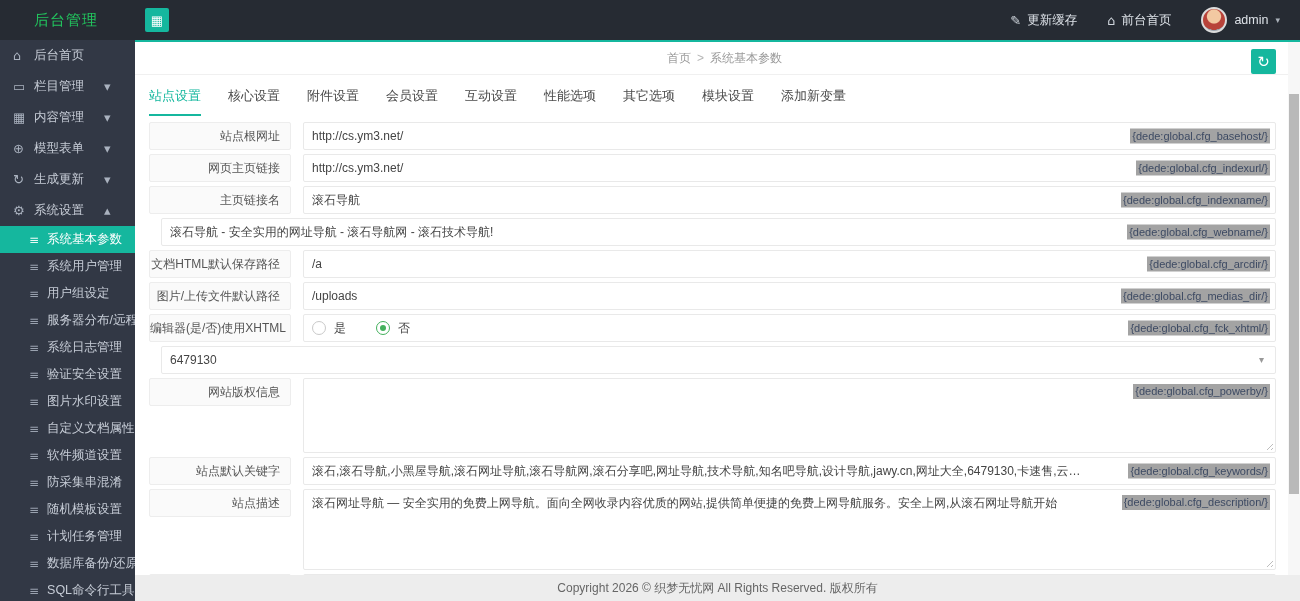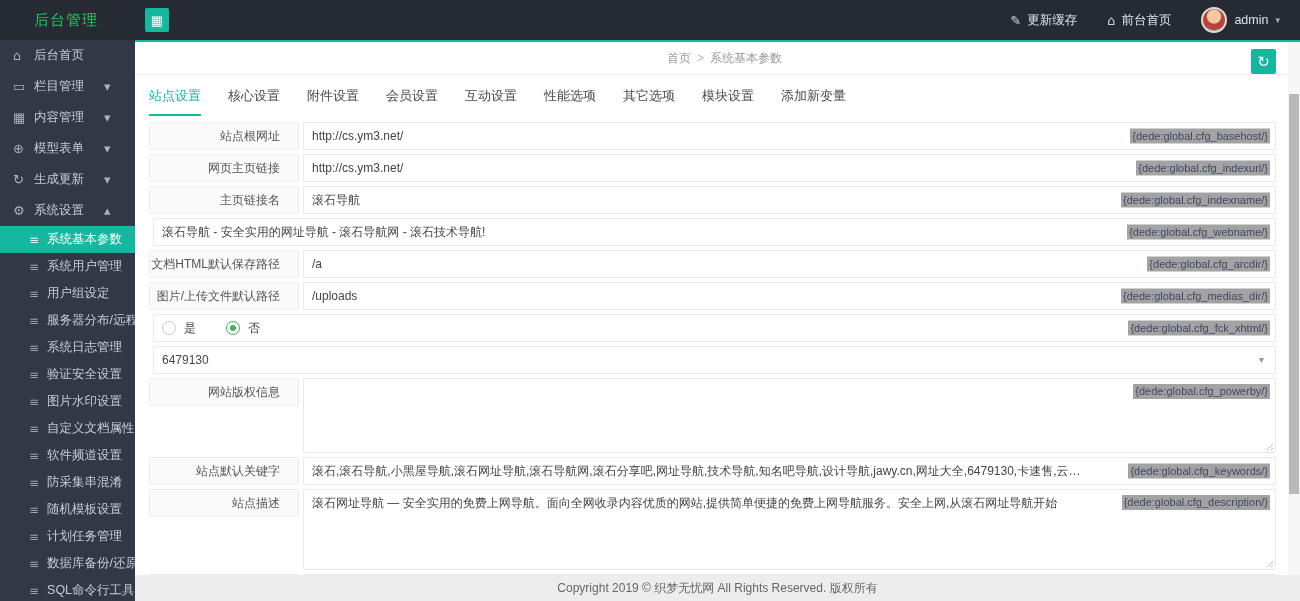--- a/index.html
+++ b/index.html
@@ -40,22 +40,22 @@
   .breadcrumb .bc-sep{margin:0 6px;color:#b5b5b5;}
   .refresh-btn{position:absolute;top:7px;right:24px;width:25px;height:25px;border-radius:2px;color:#fff;font-size:15px;
     display:flex;align-items:center;justify-content:center;cursor:pointer;}
 
   .tabs{display:flex;gap:27px;padding:12px 14px 0 14px;}
   .tab{font-size:13px;color:#4a4a4a;padding-bottom:9px;border-bottom:2px solid transparent;cursor:pointer;white-space:nowrap;text-align:center;}
 
   .form{padding:6px 24px 0 14px;}
   .frow{display:flex;margin-bottom:4px;}
   .flabel{flex:none;width:130px;height:26px;line-height:26px;background:#fafafa;border:1px solid #ededed;border-radius:2px;
-    text-align:right;padding-right:18px;font-size:12px;color:#555;box-sizing:content-box;white-space:nowrap;}
-  .fvalue{flex:1;margin-left:4px;position:relative;border:1px solid #e9e9e9;border-radius:2px;height:26px;line-height:26px;
+    text-align:right;padding-right:10px;font-size:12px;color:#555;box-sizing:content-box;white-space:nowrap;}
+  .fvalue{flex:1;margin-left:12px;position:relative;border:1px solid #e9e9e9;border-radius:2px;height:26px;line-height:26px;
     padding-left:8px;font-size:12px;color:#444;overflow:hidden;white-space:nowrap;}
   .fvalue.tall{line-height:16px;padding-top:5px;white-space:normal;overflow:visible;}
   .ftag{position:absolute;right:5px;top:50%;transform:translateY(-50%);background:#a3a3a3;color:#3d4a63;
     font-size:11px;line-height:15px;padding:0 2px;white-space:nowrap;}
   .fvalue.tall .ftag{top:5px;transform:none;}
   .fval-text{padding-right:190px;display:inline-block;max-width:100%;box-sizing:border-box;overflow:hidden;text-overflow:ellipsis;vertical-align:top;}
   .select-caret{position:absolute;right:11px;top:50%;transform:translateY(-50%);color:#999;font-size:10px;}
   .resize-handle{position:absolute;right:2px;bottom:2px;width:9px;height:9px;
     background:repeating-linear-gradient(135deg,transparent 0 2px,#bdbdbd 2px 3px);
     clip-path:polygon(100% 0,100% 100%,0 100%);cursor:nwse-resize;}
@@ -224,20 +224,21 @@
       </div>
       <div class="frow">
         <div class="flabel">文档HTML默认保存路径</div>
         <div class="fvalue"><span class="fval-text">/a</span><span class="ftag">{dede:global.cfg_arcdir/}</span></div>
       </div>
       <div class="frow">
         <div class="flabel">图片/上传文件默认路径</div>
         <div class="fvalue"><span class="fval-text">/uploads</span><span class="ftag">{dede:global.cfg_medias_dir/}</span></div>
       </div>
       <div class="frow">
+        <div class="flabel">编辑器(是/否)使用XHTML</div>
         <div class="fvalue"><span class="radio">
             <span class="radio-circle"></span>
             <span>是</span>
           </span><span class="radio">
             <span class="radio-circle checked"></span>
             <span>否</span>
           </span><span class="ftag">{dede:global.cfg_fck_xhtml/}</span></div>
       </div>
       <div class="frow">
         <div class="fvalue"><span>6479130</span><span class="select-caret icon">▾</span></div>
@@ -263,18 +264,18 @@
         </div>
       </div>
       <div class="frow">
         <div class="flabel">网站备案号</div>
         <div class="fvalue"><span class="fval-text"></span><span class="ftag">{dede:global.cfg_beian/}</span></div>
       </div>
     </div>
 </div>
 
 <div class="footer">
-  <span>Copyright 2019 © 织梦无忧网 All Rights Reserved. 版权所有</span>
+  <span>Copyright 2026 © 织梦无忧网 All Rights Reserved. 版权所有</span>
 </div>
 
 <div class="scrollbar">
   <div class="scroll-thumb"></div>
 </div>
 
 </body></html>

